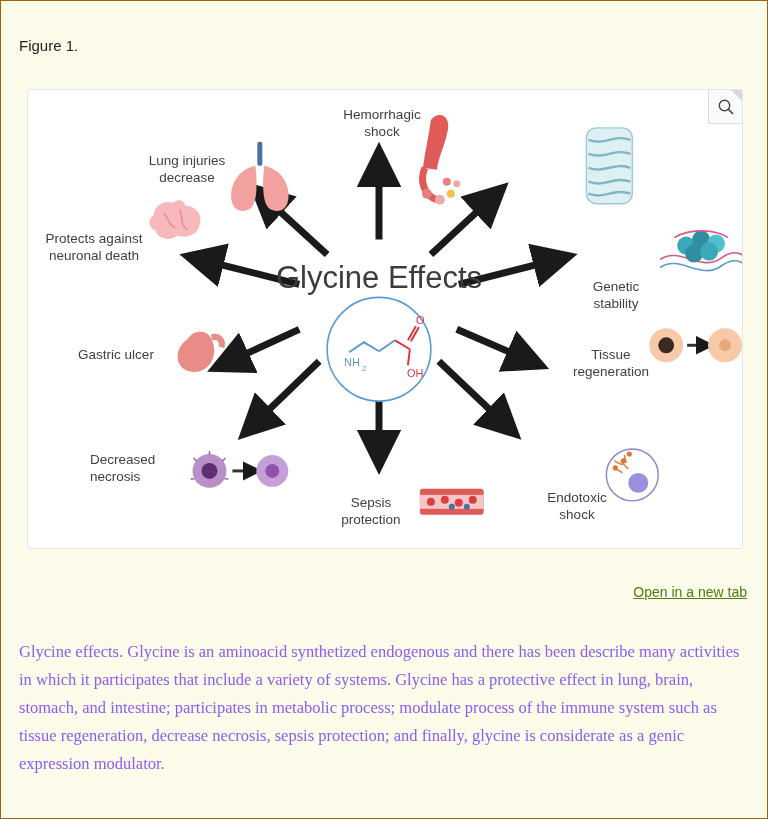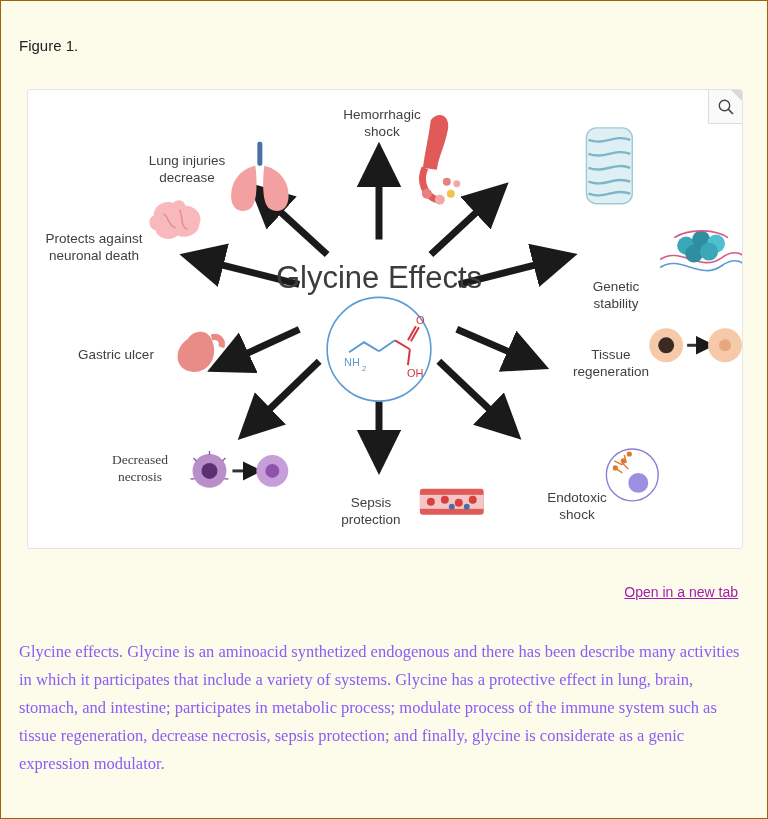--- a/index.html
+++ b/index.html
@@ -63,24 +63,24 @@
     top: 0;
     border-top: 11px solid #d8d8d8;
     border-left: 11px solid transparent;
   }
   .diagram {
     position: absolute;
     inset: 0;
   }
   .open-tab {
     position: absolute;
-    right: 29px;
+    right: 20px;
     top: 583px;
     font-size: 14px;
-    color: #a21caf;
+    color: #4d7c0f;
     text-decoration: underline;
     cursor: pointer;
     margin-left: 44px;
   }
   .caption {
     position: absolute;
     left: 18px;
     top: 637px;
     width: 735px;
     font-family: "Liberation Serif", serif;
@@ -250,21 +250,21 @@
 
     <div class="center-title">Glycine Effects</div>
 
     <div class="node-label" style="left:306px; top:16px; width:96px; text-align:center;">Hemorrhagic
 shock</div>
     <div class="node-label" style="left:8px; top:140px; width:116px; text-align:center;">Protects against
 neuronal death</div>
     <div class="node-label" style="left:108px; top:62px; width:102px; text-align:center;">Lung injuries
 decrease</div>
     <div class="node-label" style="left:34px; top:256px; width:108px; text-align:center;">Gastric ulcer</div>
-    <div class="node-label" style="left:62px; top:361px; width:100px; text-align:center;font-family:Liberation Serif, serif;">Decreased
+    <div class="node-label" style="left:62px; top:361px; width:100px; ">Decreased
 necrosis</div>
     <div class="node-label" style="left:298px; top:404px; width:90px; text-align:center;">Sepsis
 protection</div>
     <div class="node-label" style="left:507px; top:364px; width:84px; text-align:center;margin-top:35px;">Endotoxic
 shock</div>
     <div class="node-label" style="left:540px; top:256px; width:86px; text-align:center;">Tissue
 regeneration</div>
     <div class="node-label" style="left:552px; top:146px; width:72px; text-align:center;margin-top:42px;">Genetic
 stability</div>
 

